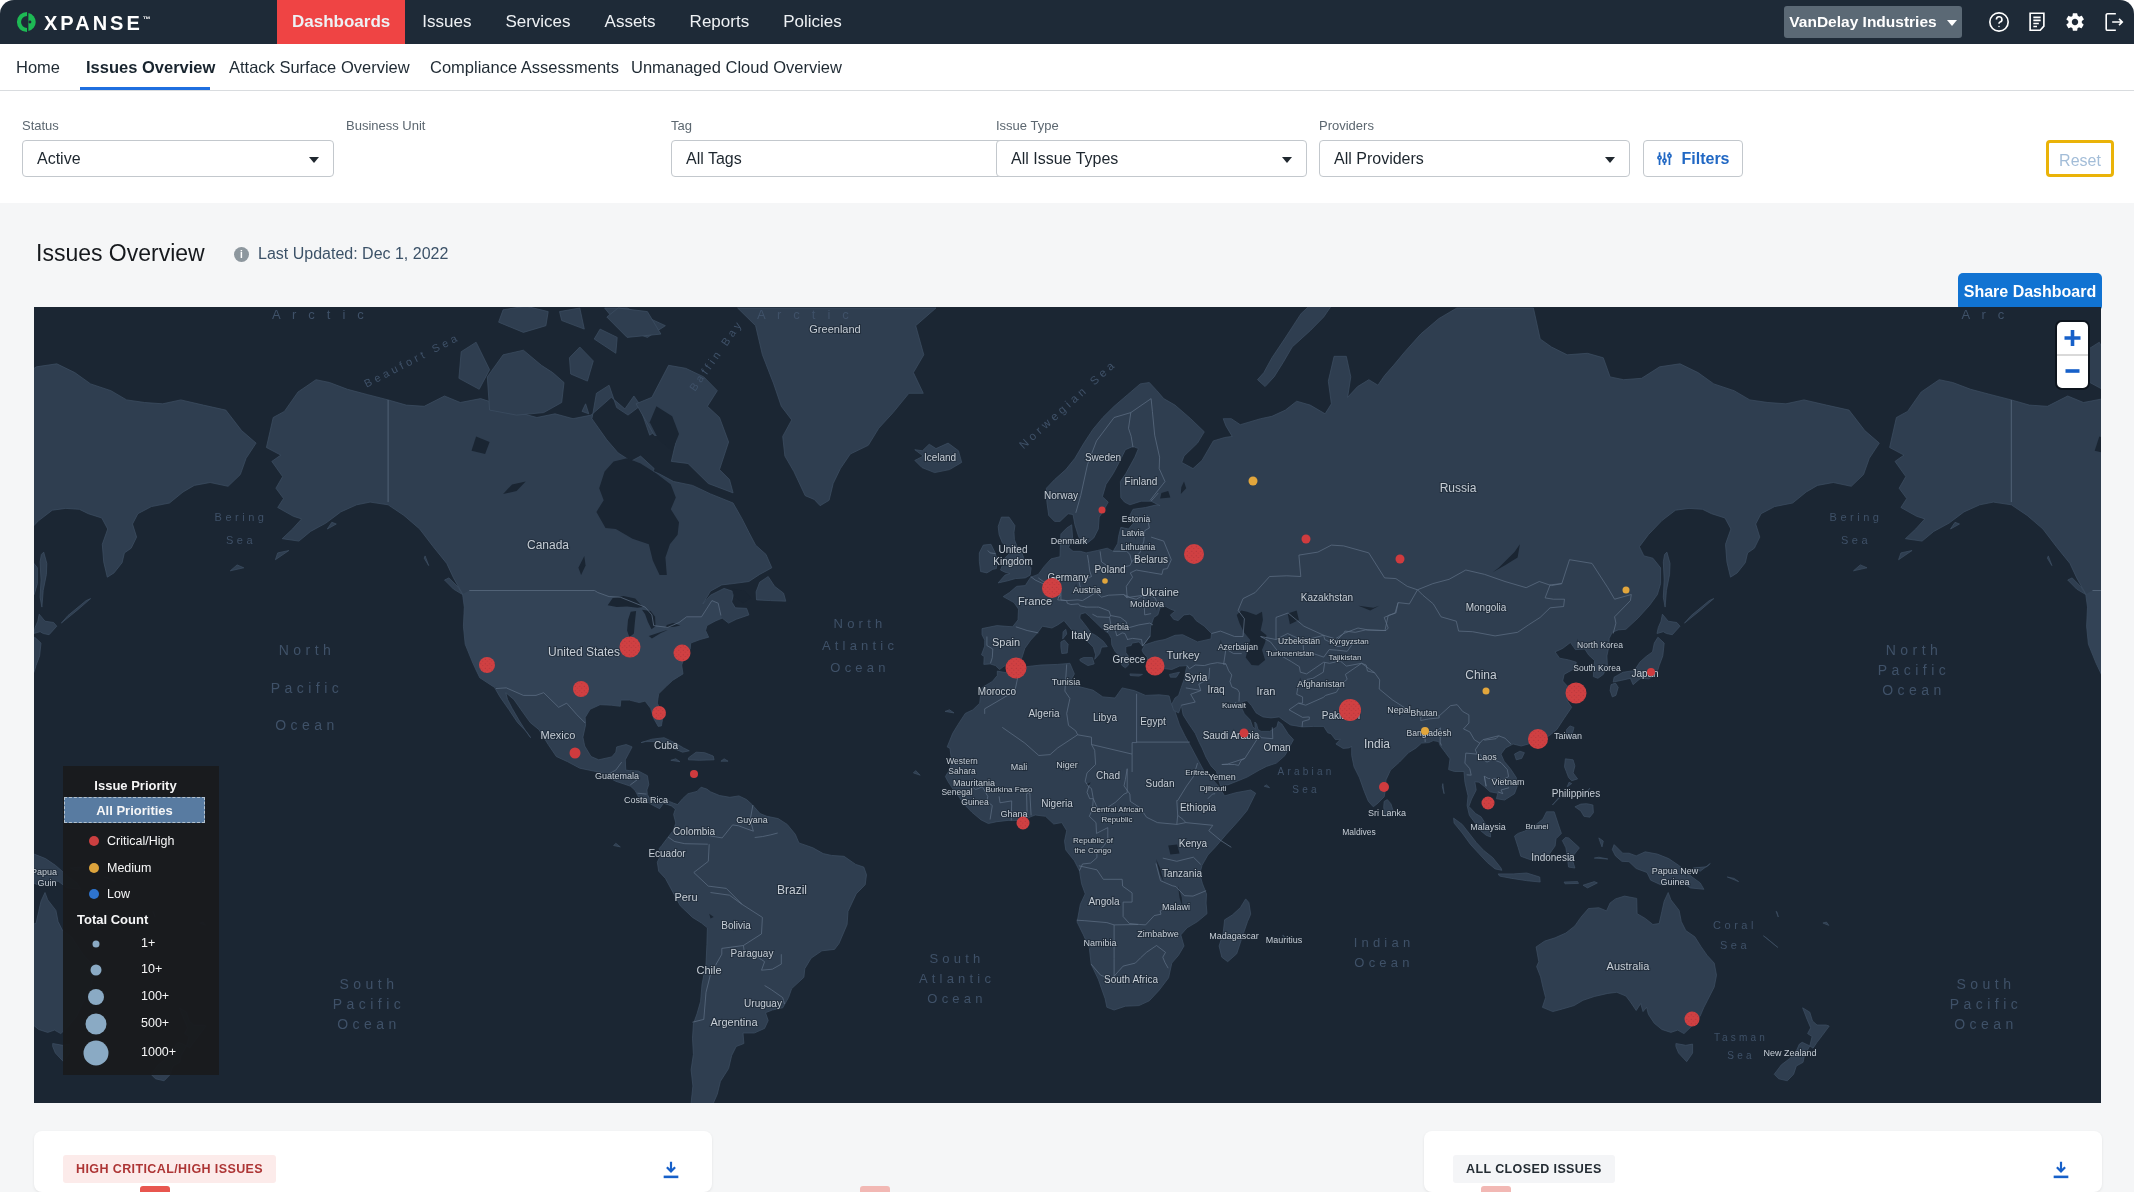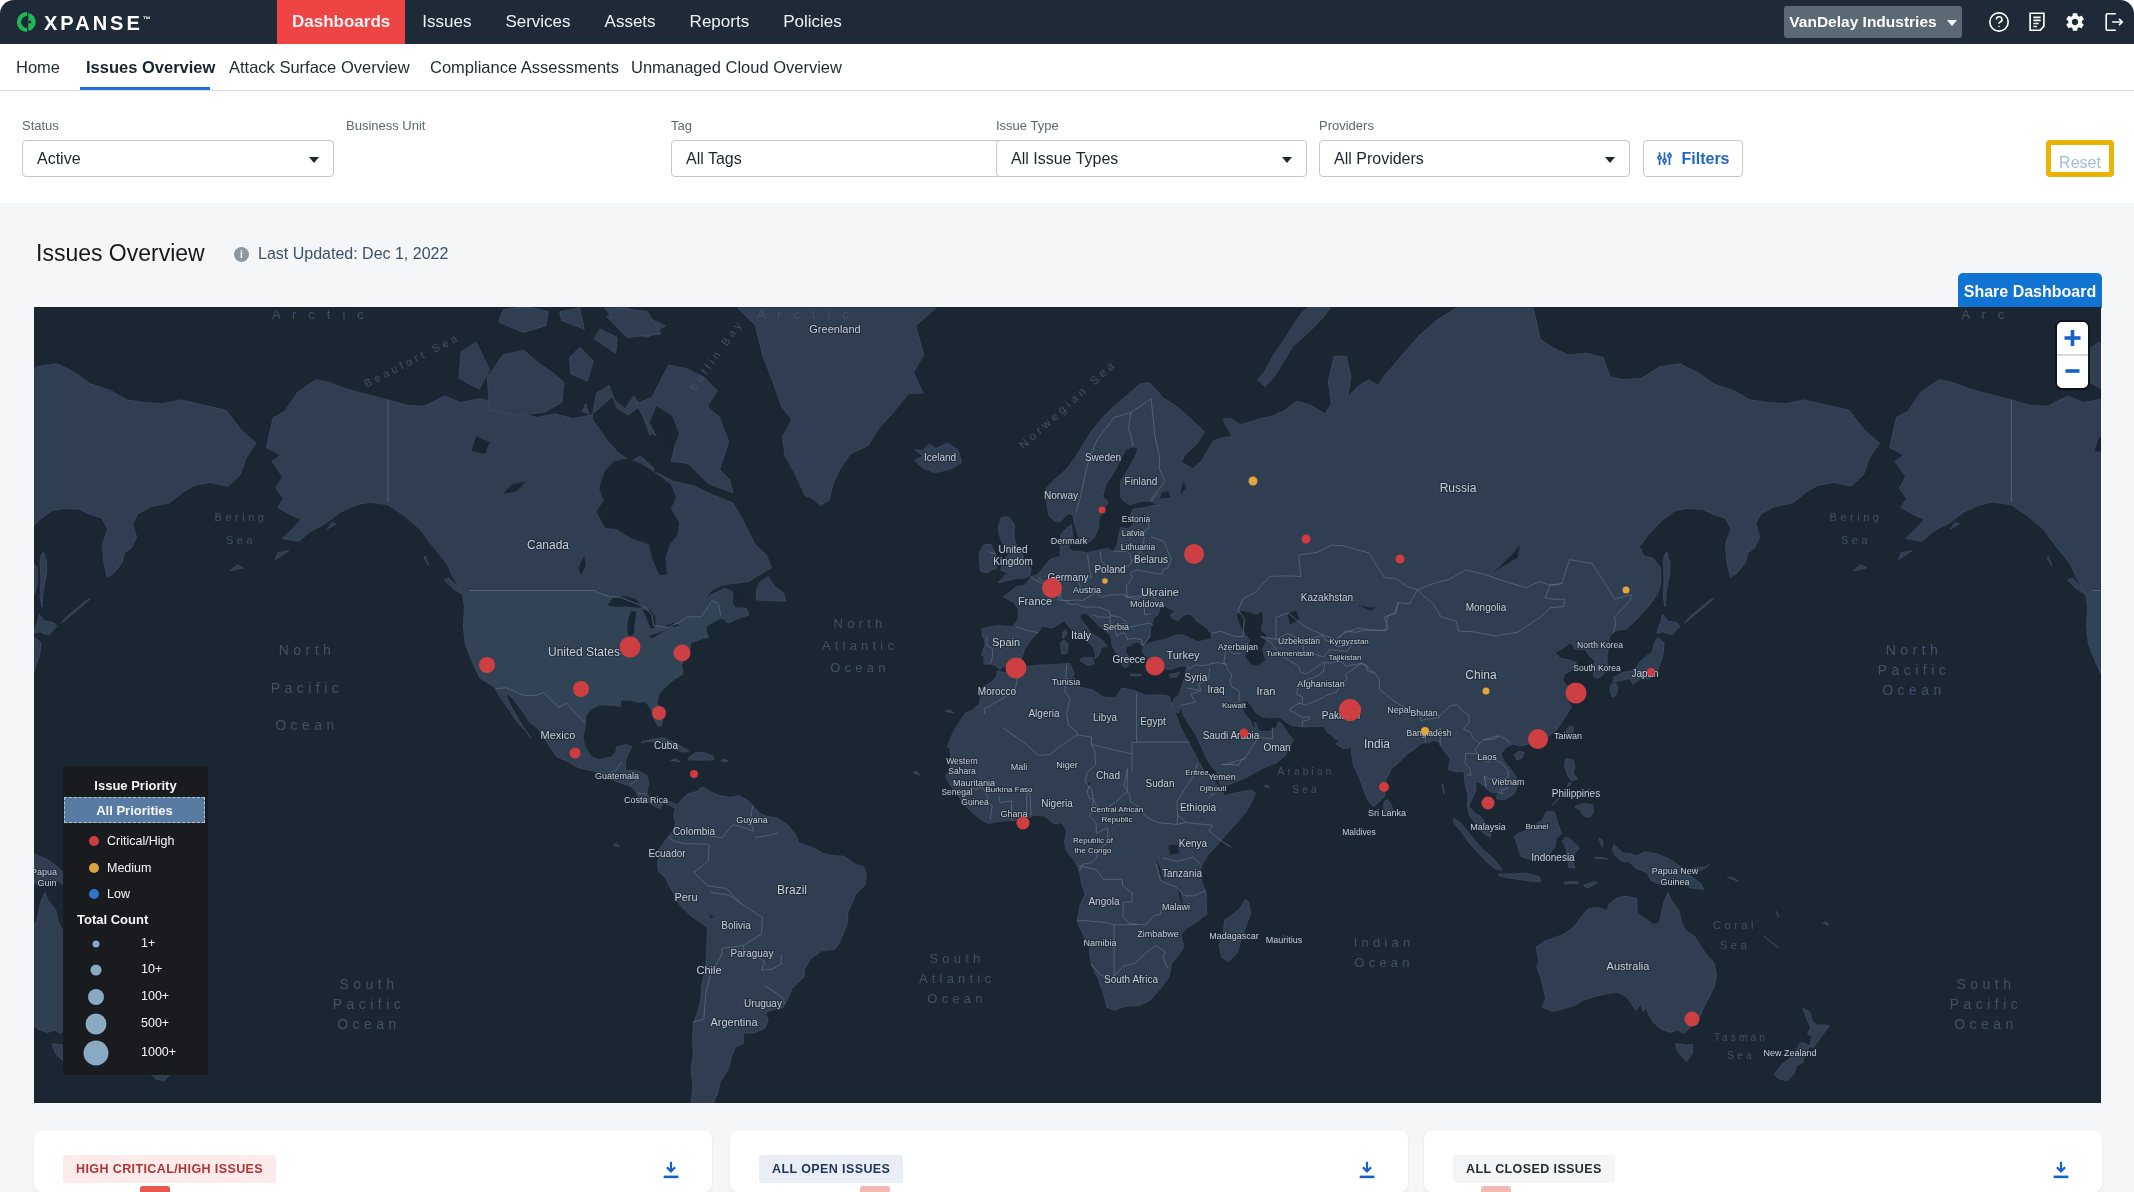--- a/index.html
+++ b/index.html
@@ -19,21 +19,21 @@
 
 .subnav { position:absolute; left:0; top:44px; width:2134px; height:47px; background:#fff; border-bottom:1px solid #d9dcdf; }
 .subnav .tab { position:absolute; top:0; height:46px; line-height:46px; font-size:16.5px; color:#1f2a33; }
 .subnav .underline { position:absolute; top:43px; height:3px; background:#1f6fe0; }
 
 .filters { position:absolute; left:0; top:91px; width:2134px; height:112px; background:#fff; }
 .flabel { position:absolute; top:27px; font-size:13px; color:#5c6770; }
 .fselect { position:absolute; top:49px; height:37px; border:1px solid #c3c8cd; border-radius:4px; background:#fff; font-size:16px; color:#1d262e; line-height:35px; padding-left:14px; }
 .fselect .car { position:absolute; right:14px; top:16px; width:0; height:0; border-left:5.5px solid transparent; border-right:5.5px solid transparent; border-top:6.5px solid #20282f; }
 .filtersbtn { position:absolute; left:1643px; top:49px; width:100px; height:37px; border:1px solid #c3c8cd; border-radius:4px; line-height:35px; text-align:center; color:#2168c4; font-size:16px; font-weight:bold; }
-.resetbtn { position:absolute; left:2046px; top:49px; width:68px; height:37px; border:5px solid #eab308; border-radius:4px; line-height:35px; text-align:center; color:#a3bdd8; font-size:16px; }
+.resetbtn { position:absolute; left:2046px; top:49px; width:68px; height:37px; border:3px solid #eab308; border-radius:4px; line-height:35px; text-align:center; color:#a3bdd8; font-size:16px; }
 
 .titlerow { position:absolute; left:0; top:203px; width:2134px; }
 .h1 { position:absolute; left:36px; top:37px; font-size:23px; color:#16191d; }
 .info { position:absolute; left:234px; top:44px; width:15px; height:15px; border-radius:50%; background:#8d979e; color:#fff; font-size:10px; font-weight:bold; text-align:center; line-height:15px; }
 .lastupd { position:absolute; left:258px; top:42px; font-size:16px; color:#3c5268; }
 .sharebtn { position:absolute; left:1958px; top:30px; width:144px; height:38px; background:#1173d2; border-radius:5px; color:#fff; font-size:16px; font-weight:bold; text-align:center; line-height:38px;margin-top:40px; }
 
 .map { position:absolute; left:34px; top:307px; width:2067px; height:796px; background:#1a2532; overflow:hidden; }
 
 .card { position:absolute; top:1131px; height:61px; background:#fff; border-radius:8px; box-shadow:0 1px 3px rgba(0,0,0,0.08); }
@@ -563,21 +563,21 @@
           <circle cx="1454" cy="496" r="6.5" fill="url(#spk)"></circle>
           <circle cx="1504" cy="432" r="10" fill="url(#spk)"></circle>
           <circle cx="1542" cy="386" r="10.5" fill="url(#spk)"></circle>
           <circle cx="1592" cy="283" r="3.5" fill="#e2a63c"></circle>
           <circle cx="1617" cy="365" r="4" fill="#cf3b3e"></circle>
           <circle cx="1071" cy="274" r="2.8" fill="#e2a63c"></circle>
           <circle cx="1391" cy="424" r="4" fill="#e2a63c"></circle>
           <circle cx="1658" cy="712" r="7.5" fill="url(#spk)"></circle>
         </g>
       </svg>
-<div style="position:absolute;left:29px;top:459px;width:145px;height:309px;background:#191b1e;opacity:0.96;color:#fff;">
+<div style="position:absolute;left:29px;top:459px;width:156px;height:309px;background:#191b1e;opacity:0.96;color:#fff;">
  <div style="position:absolute;left:0;top:12px;width:145px;text-align:center;font-size:13px;font-weight:bold;">Issue Priority</div>
  <div style="position:absolute;left:1px;top:31px;width:141px;height:26px;background:#5b7fa6;border:1px dashed #b9c8d6;text-align:center;line-height:26px;font-size:13px;font-weight:bold;">All Priorities</div>
  <div class="lgrow" style="top:65px"><span class="lgdot" style="background:#d34141"></span>Critical/High</div>
  <div class="lgrow" style="top:92px"><span class="lgdot" style="background:#e4a93d"></span>Medium</div>
  <div class="lgrow" style="top:118px"><span class="lgdot" style="background:#2f78d6"></span>Low</div>
  <div style="position:absolute;left:14px;font-size:13px;font-weight:bold;top:146px;">Total Count</div>
  <svg style="position:absolute;left:0;top:163px" width="145" height="150">
   <circle cx="33" cy="15" r="3.5" fill="#8fb0ca"></circle>
   <circle cx="33" cy="41" r="5.5" fill="#8fb0ca"></circle>
   <circle cx="33" cy="68" r="8" fill="#8fb0ca"></circle>
@@ -599,27 +599,20 @@
  </svg>
 </div>
 </div>
   <div class="card" style="left:34px; width:678px;">
     <span class="cardtitle" style="color:#ad3535; background:#fcebea;">HIGH CRITICAL/HIGH ISSUES</span>
     <svg class="dl" style="left:626px" viewBox="0 0 24 24" fill="none" stroke="#1660c9" stroke-width="2.4">
         <path d="M12 3v10M7.5 9L12 13.5 16.5 9" fill="none"></path>
         <path d="M4 19.5h16" stroke-width="2.8"></path>
       </svg>
   </div>
-  <div class="card" style="left:730px; width:678px;">
-    <span class="cardtitle" style="color:#22365c; background:#e9eef6;">ALL OPEN ISSUES</span>
-    <svg class="dl" style="left:626px" viewBox="0 0 24 24" fill="none" stroke="#1660c9" stroke-width="2.4">
-        <path d="M12 3v10M7.5 9L12 13.5 16.5 9" fill="none"></path>
-        <path d="M4 19.5h16" stroke-width="2.8"></path>
-      </svg>
-  </div>
   <div class="card" style="left:1424px; width:678px;">
     <span class="cardtitle" style="color:#242c33; background:#f4f5f7;">ALL CLOSED ISSUES</span>
     <svg class="dl" style="left:626px" viewBox="0 0 24 24" fill="none" stroke="#1660c9" stroke-width="2.4">
         <path d="M12 3v10M7.5 9L12 13.5 16.5 9" fill="none"></path>
         <path d="M4 19.5h16" stroke-width="2.8"></path>
       </svg>
   </div>
   <div class="minipill" style="left:140px; background:#e8564f;"></div>
   <div class="minipill" style="left:860px; background:#f2b8b4;"></div>
   <div class="minipill" style="left:1481px; background:#f2b8b4;"></div>

